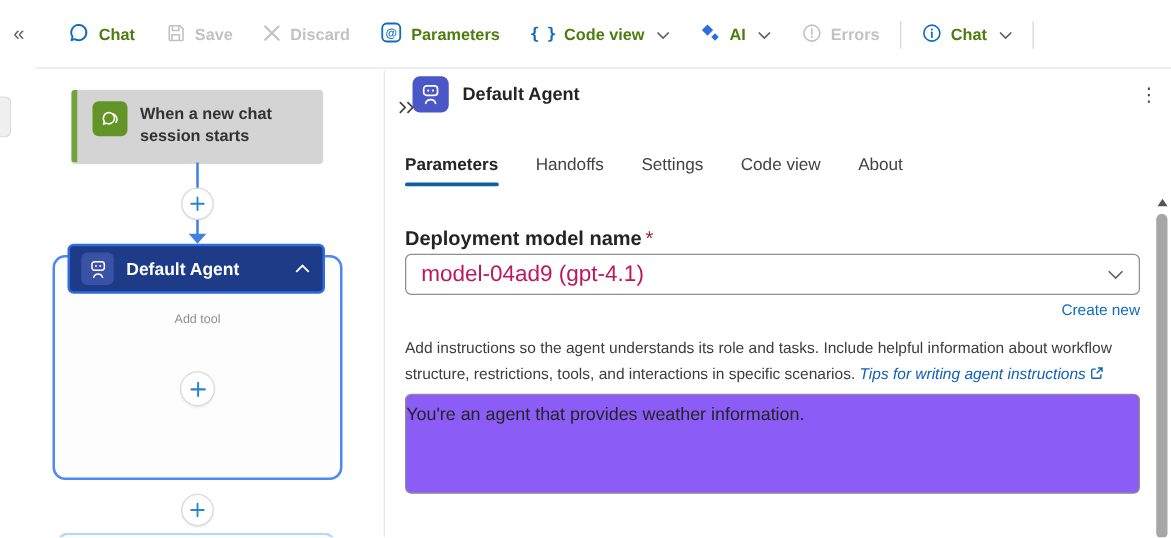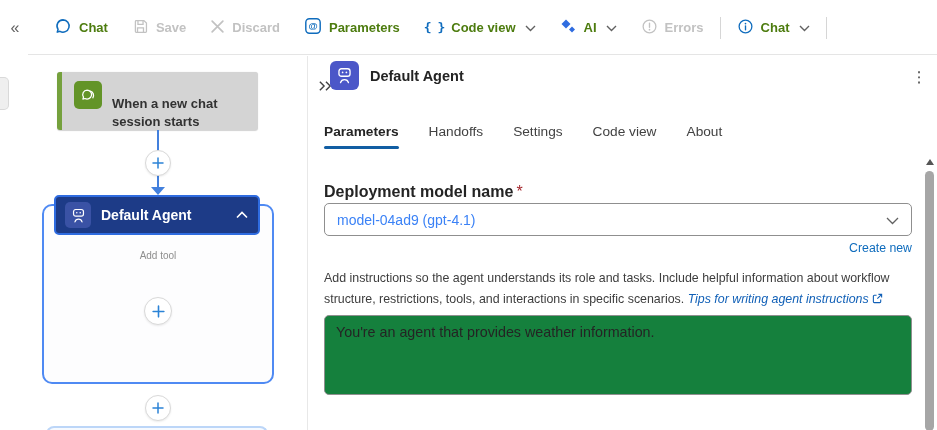--- a/index.html
+++ b/index.html
@@ -18,21 +18,21 @@
   .tb-divider { width:1px; height:22px; background:#d6d6d6; margin:0 4px; }
   .chev { margin-left:2px; }
   .code-glyph { font-family:"DejaVu Sans Mono",monospace; font-size:13px; font-weight:700; color:#0f6cbd; letter-spacing:-1px; }
 
   
   .vdivider { position:absolute; left:307px; top:56px; height:374px; width:1px; background:#e8e8e8; }
   .left-handle { position:absolute; left:0; top:77px; width:9px; height:33px; background:#efefef; border:1px solid #d9d9d9; border-left:none; border-radius:0 5px 5px 0; cursor:pointer; }
 
   .trigger-node { position:absolute; left:57px; top:72px; width:201px; height:58px; background:#d4d4d4; border-left:5px solid #75a13d; border-radius:3px; display:flex; align-items:flex-start; padding:9px 10px 0 12px; gap:10px; cursor:pointer; box-shadow:0 0.5px 1px rgba(0,0,0,.18); }
   .trigger-icon { width:28px; height:28px; background:#639428; border-radius:5px; display:flex; align-items:center; justify-content:center; flex:none; }
-  .trigger-title { font-size:13px; font-weight:700; color:#323232; line-height:18px; margin-top:14px; }
+  .trigger-title { font-size:13px; font-weight:700; color:#323232; line-height:18px; margin-top:1px; }
 
   .connector { position:absolute; left:157px; top:130px; width:2px; height:62px; background:#4380dd; }
   .arrowhead { position:absolute; left:151px; top:187px; width:0; height:0; border-left:7px solid transparent; border-right:7px solid transparent; border-top:8px solid #4380dd; }
   .plus-circle { position:absolute; width:26px; height:26px; border-radius:50%; background:#fff; border:1px solid #d9d9d9; display:flex; align-items:center; justify-content:center; cursor:pointer; box-shadow:0 1px 2px rgba(0,0,0,.08); }
   .plus-top { left:145px; top:150px; }
   .plus-inside { left:144px; top:297px; width:28px; height:28px; }
   .plus-bottom { left:145px; top:395px; }
 
   .agent-container { position:absolute; left:42px; top:204px; width:232px; height:180px; background:#fdfdfe; border:2px solid #4f8af3; border-radius:10px; }
   .add-tool { position:absolute; left:42px; top:250px; width:232px; text-align:center; font-size:10px; color:#8e8e8e; }
@@ -50,25 +50,25 @@
   .more-btn { position:absolute; right:7px; top:10px; width:22px; height:22px; border:none; background:none; color:#424242; font-size:15px; cursor:pointer; line-height:22px; }
 
   .tabs { position:absolute; left:16px; top:68px; display:flex; gap:30px; }
   .tab { position:relative; font-size:13.7px; color:#424242; padding-bottom:10px; cursor:pointer; background:none; border:none; font-family:"Liberation Sans",sans-serif; }
   .tab.active { font-weight:700; color:#242424; }
   .tab.active::after { content:""; position:absolute; left:0; right:0; bottom:0; height:3px; border-radius:2px; background:#115ea3; }
 
   .field-label { position:absolute; left:16px; font-size:16px; font-weight:700; color:#242424; }
   .req { color:#a4262c; margin-left:3px; font-weight:400; }
   .dropdown { position:absolute; left:16px; top:147px; width:588px; height:33px; border:1px solid #8f8f8f; border-radius:5px; background:#fff; display:flex; align-items:center; padding:0 12px; cursor:pointer; }
-  .dropdown-value { flex:1; font-size:14px; color:#3b82f6; }
+  .dropdown-value { flex:1; font-size:18px; color:#be185d; }
   .create-new { position:absolute; top:185px; left:16px; width:588px; text-align:right; font-size:12.3px; color:#0f6cbd; cursor:pointer; text-decoration:none; }
   .desc { position:absolute; left:16px; top:212px; width:592px; font-size:12.4px; color:#3d3d3d; line-height:21px; }
   .tips-link { color:#1160b7; font-style:italic; cursor:pointer; text-decoration:none; }
-  .instructions-box { position:absolute; left:16px; top:259px; width:588px; height:80px; border:1px solid #8f8f8f; border-radius:5px; background:#15803d; resize:none; padding:8px 11px; font-family:"Liberation Sans",sans-serif; font-size:14.3px; color:#242424; outline:none; }
+  .instructions-box { position:absolute; left:16px; top:259px; width:588px; height:80px; border:1px solid #8f8f8f; border-radius:5px; background:#8b5cf6; resize:none; padding:8px 0; font-family:"Liberation Sans",sans-serif; font-size:14.3px; color:#242424; outline:none; }
 
   
   .scrollbar { position:absolute; right:0; top:94px; width:14px; height:280px; }
   .sb-arrow { position:absolute; top:9px; left:3px; width:0; height:0; border-left:4px solid transparent; border-right:4px solid transparent; border-bottom:6px solid #555; cursor:pointer; }
   .sb-thumb { position:absolute; top:21px; left:2px; width:9px; height:260px; background:#a6a6a6; border-radius:5px; cursor:pointer; }
 </style>
 </head>
 <body>
 
 <div class="screen">

